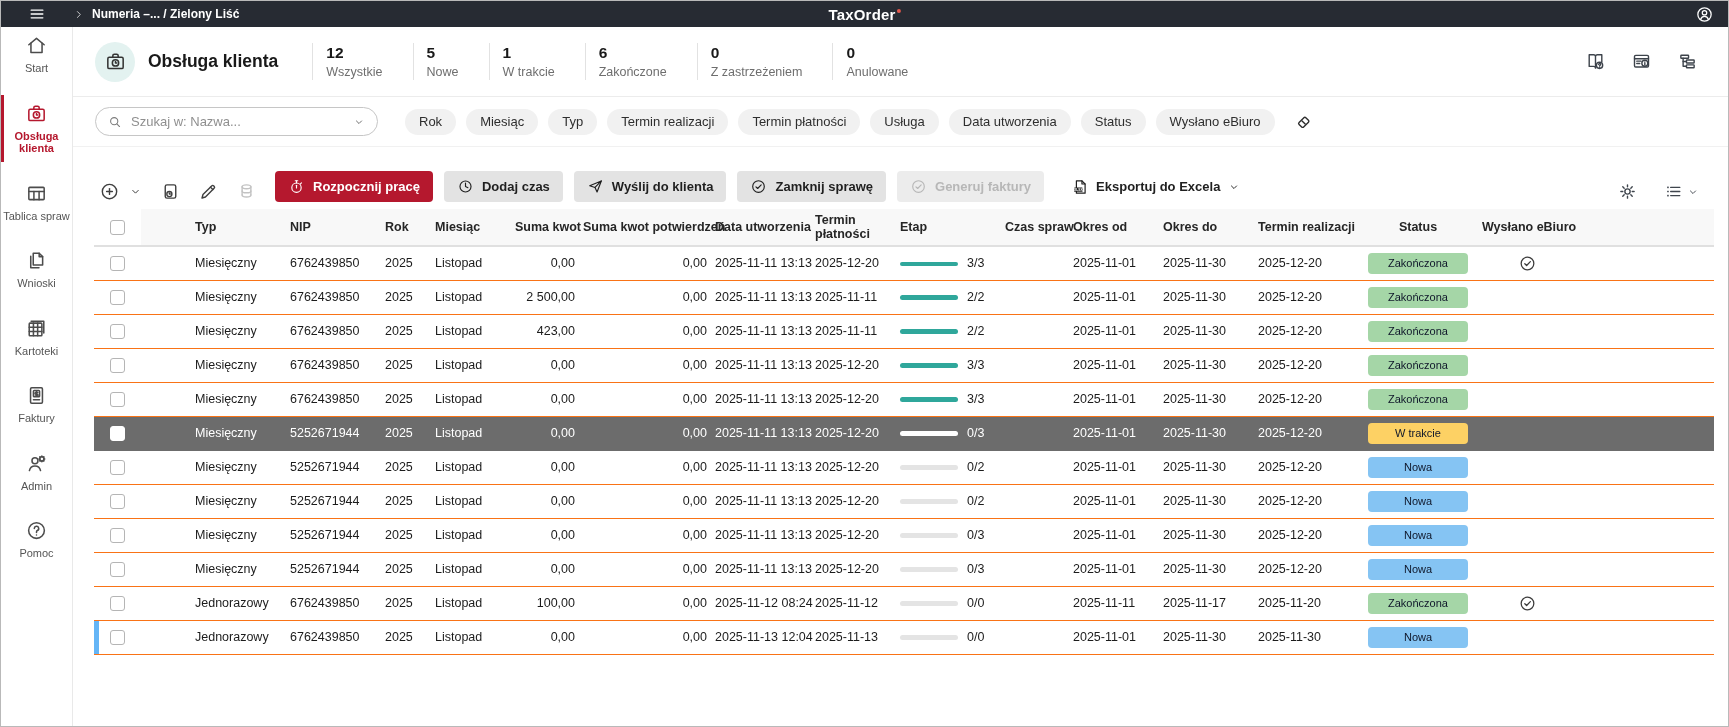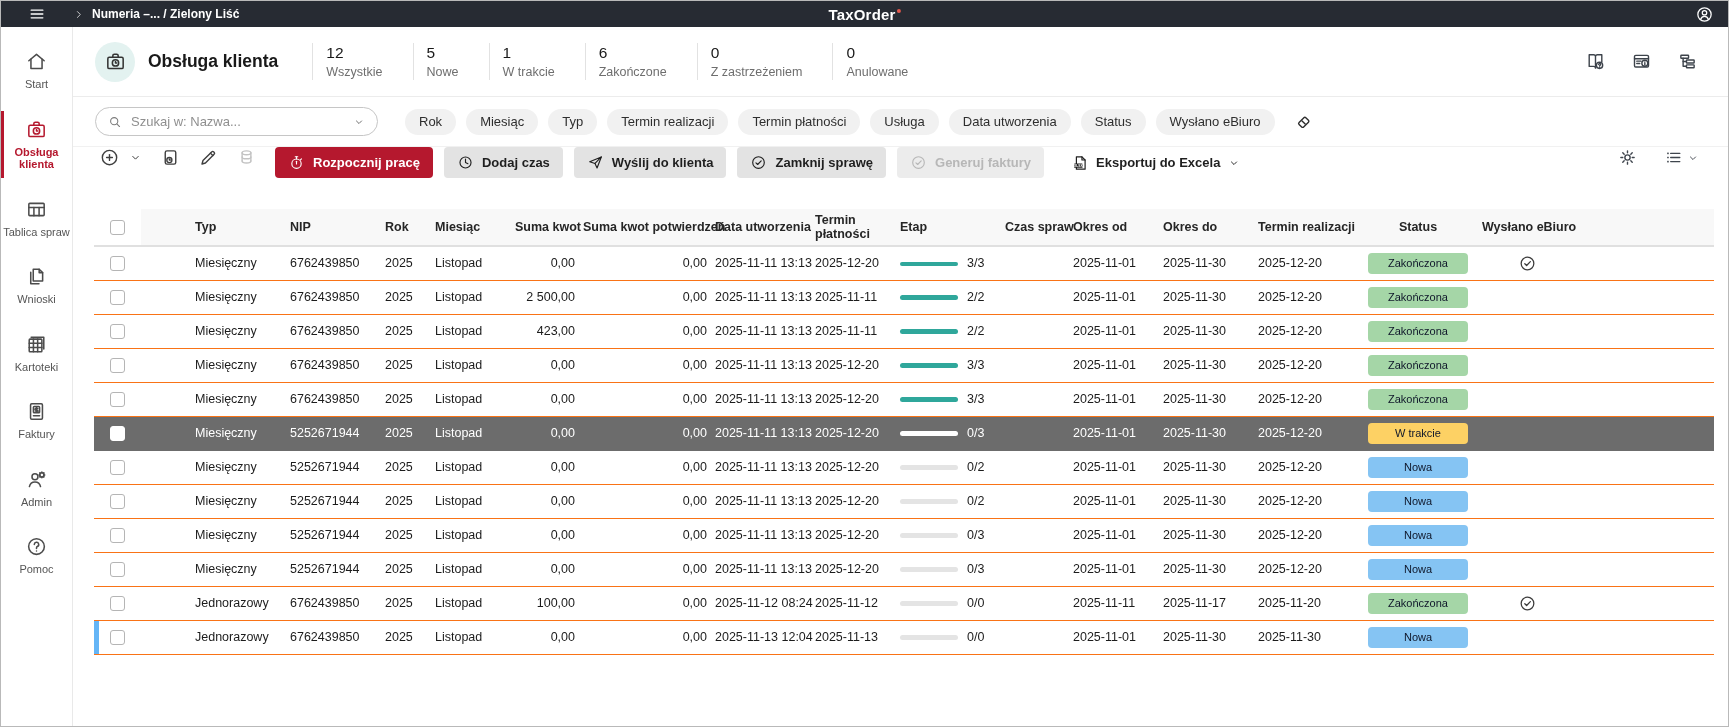--- a/index.html
+++ b/index.html
@@ -8,49 +8,49 @@
 
   
   .topbar{position:absolute;top:0;left:0;right:0;height:26px;background:var(--topbar-bg,#272b33);display:flex;align-items:center;color:#fff;z-index:5}
   .hb{width:72px;display:flex;justify-content:center;align-items:center;cursor:pointer}
   .crumb{display:flex;align-items:center;gap:8px;font-size:12px;font-weight:700;cursor:pointer}
   .logo{position:absolute;left:50%;transform:translateX(-50%);font-size:15px;font-weight:700;letter-spacing:.2px;display:flex;align-items:flex-start}
   .logo-dot{width:4px;height:4px;border-radius:50%;background:#e2574c;margin:3px 0 0 1px}
   .account{margin-left:auto;margin-right:14px;display:flex;cursor:pointer}
 
   
-  .sidebar{position:absolute;top:26px;left:0;bottom:0;width:72px;background:#fff;border-right:1px solid #e9e9e9;display:flex;flex-direction:column;align-items:center;padding-top:20px;gap:21px}
+  .sidebar{position:absolute;top:26px;left:0;bottom:0;width:72px;background:#fff;border-right:1px solid #e9e9e9;display:flex;flex-direction:column;align-items:center;padding-top:4px;gap:21px}
   .side-item{position:relative;width:100%;display:flex;flex-direction:column;align-items:center;gap:5px;color:#4c4c4c;cursor:pointer;padding:3px 0}
   .side-label{font-size:11px;line-height:12.5px;text-align:center;color:#555}
   .side-item.active{color:var(--accent,#b5182e)}
   .side-item.active .side-label{color:var(--accent,#b5182e);font-weight:700}
   .side-bar{position:absolute;left:0;top:-4px;bottom:-4px;width:3px;background:var(--accent,#b5182e)}
 
   
   .main{position:absolute;left:72px;top:26px;right:0;bottom:0;background:#fff}
   .page-header{height:70px;display:flex;align-items:center;padding:0 30px 0 22px;border-bottom:1px solid #ececec}
   .ph-icon{width:40px;height:40px;border-radius:50%;background:var(--header-icon-bg,#e3f2f0);display:flex;align-items:center;justify-content:center;color:#333;margin-right:13px;flex:none}
   .page-title{font-size:17.5px;font-weight:700;color:#191919;margin-right:34px;white-space:nowrap}
   .stats{display:flex}
   .stat{border-left:1px solid #e2e2e2;padding:1px 30px 1px 13px;cursor:pointer;white-space:nowrap}
-  .stat-value{font-size:15.5px;font-weight:400;color:#191919}
+  .stat-value{font-size:15.5px;font-weight:700;color:#191919}
   .stat-label{font-size:12.5px;color:#6e6e6e;margin-top:3px}
   .header-actions{margin-left:auto;display:flex;gap:25px;color:#3d434b}
   .header-actions .ha{cursor:pointer;display:flex}
 
   
   .filter-row{height:50px;display:flex;align-items:center;padding-left:22px;border-bottom:1px solid #f1f1f1}
   .search{width:283px;height:29px;border:1px solid #c6c6c6;border-radius:15px;display:flex;align-items:center;padding:0 11px;gap:8px;color:#7c7c7c;cursor:text;flex:none}
   .search .ph{flex:1;font-size:13px;color:#8f8f8f;white-space:nowrap;overflow:hidden}
   .chips{display:flex;gap:10px;margin-left:27px}
   .chip{background:#f1f1f1;border-radius:14px;height:26px;display:flex;align-items:center;padding:0 14px;font-size:13px;color:#2e2e2e;cursor:pointer;white-space:nowrap}
   .eraser{margin-left:19px;color:#2e2e2e;cursor:pointer;display:flex}
 
   
-  .toolbar{height:55px;display:flex;align-items:flex-start;padding:0 28px 0 26px}
+  .toolbar{height:55px;display:flex;align-items:flex-end;padding:0 28px 0 26px}
   .tb-group{display:flex;align-items:center}
   #tbIconGroup{gap:17px;margin-right:18px}
   #tbButtons{gap:11px}
   .tbi{color:#3f3f3f;display:flex;cursor:pointer}
   .tbi.tight{margin-left:-9px}
   .tbi.disabled{color:#c3c3c3;cursor:default}
   .btn{height:31px;border-radius:4px;display:inline-flex;align-items:center;gap:8px;padding:0 13px;font-size:13px;font-weight:700;cursor:pointer;white-space:nowrap;border:none;font-family:inherit}
   .btn.primary{background:var(--accent,#b5182e);color:#fff}
   .btn.default{background:#e3e3e3;color:#1f1f1f}
   .btn.disabled{background:#ececec;color:#b7b7b7;cursor:default}

